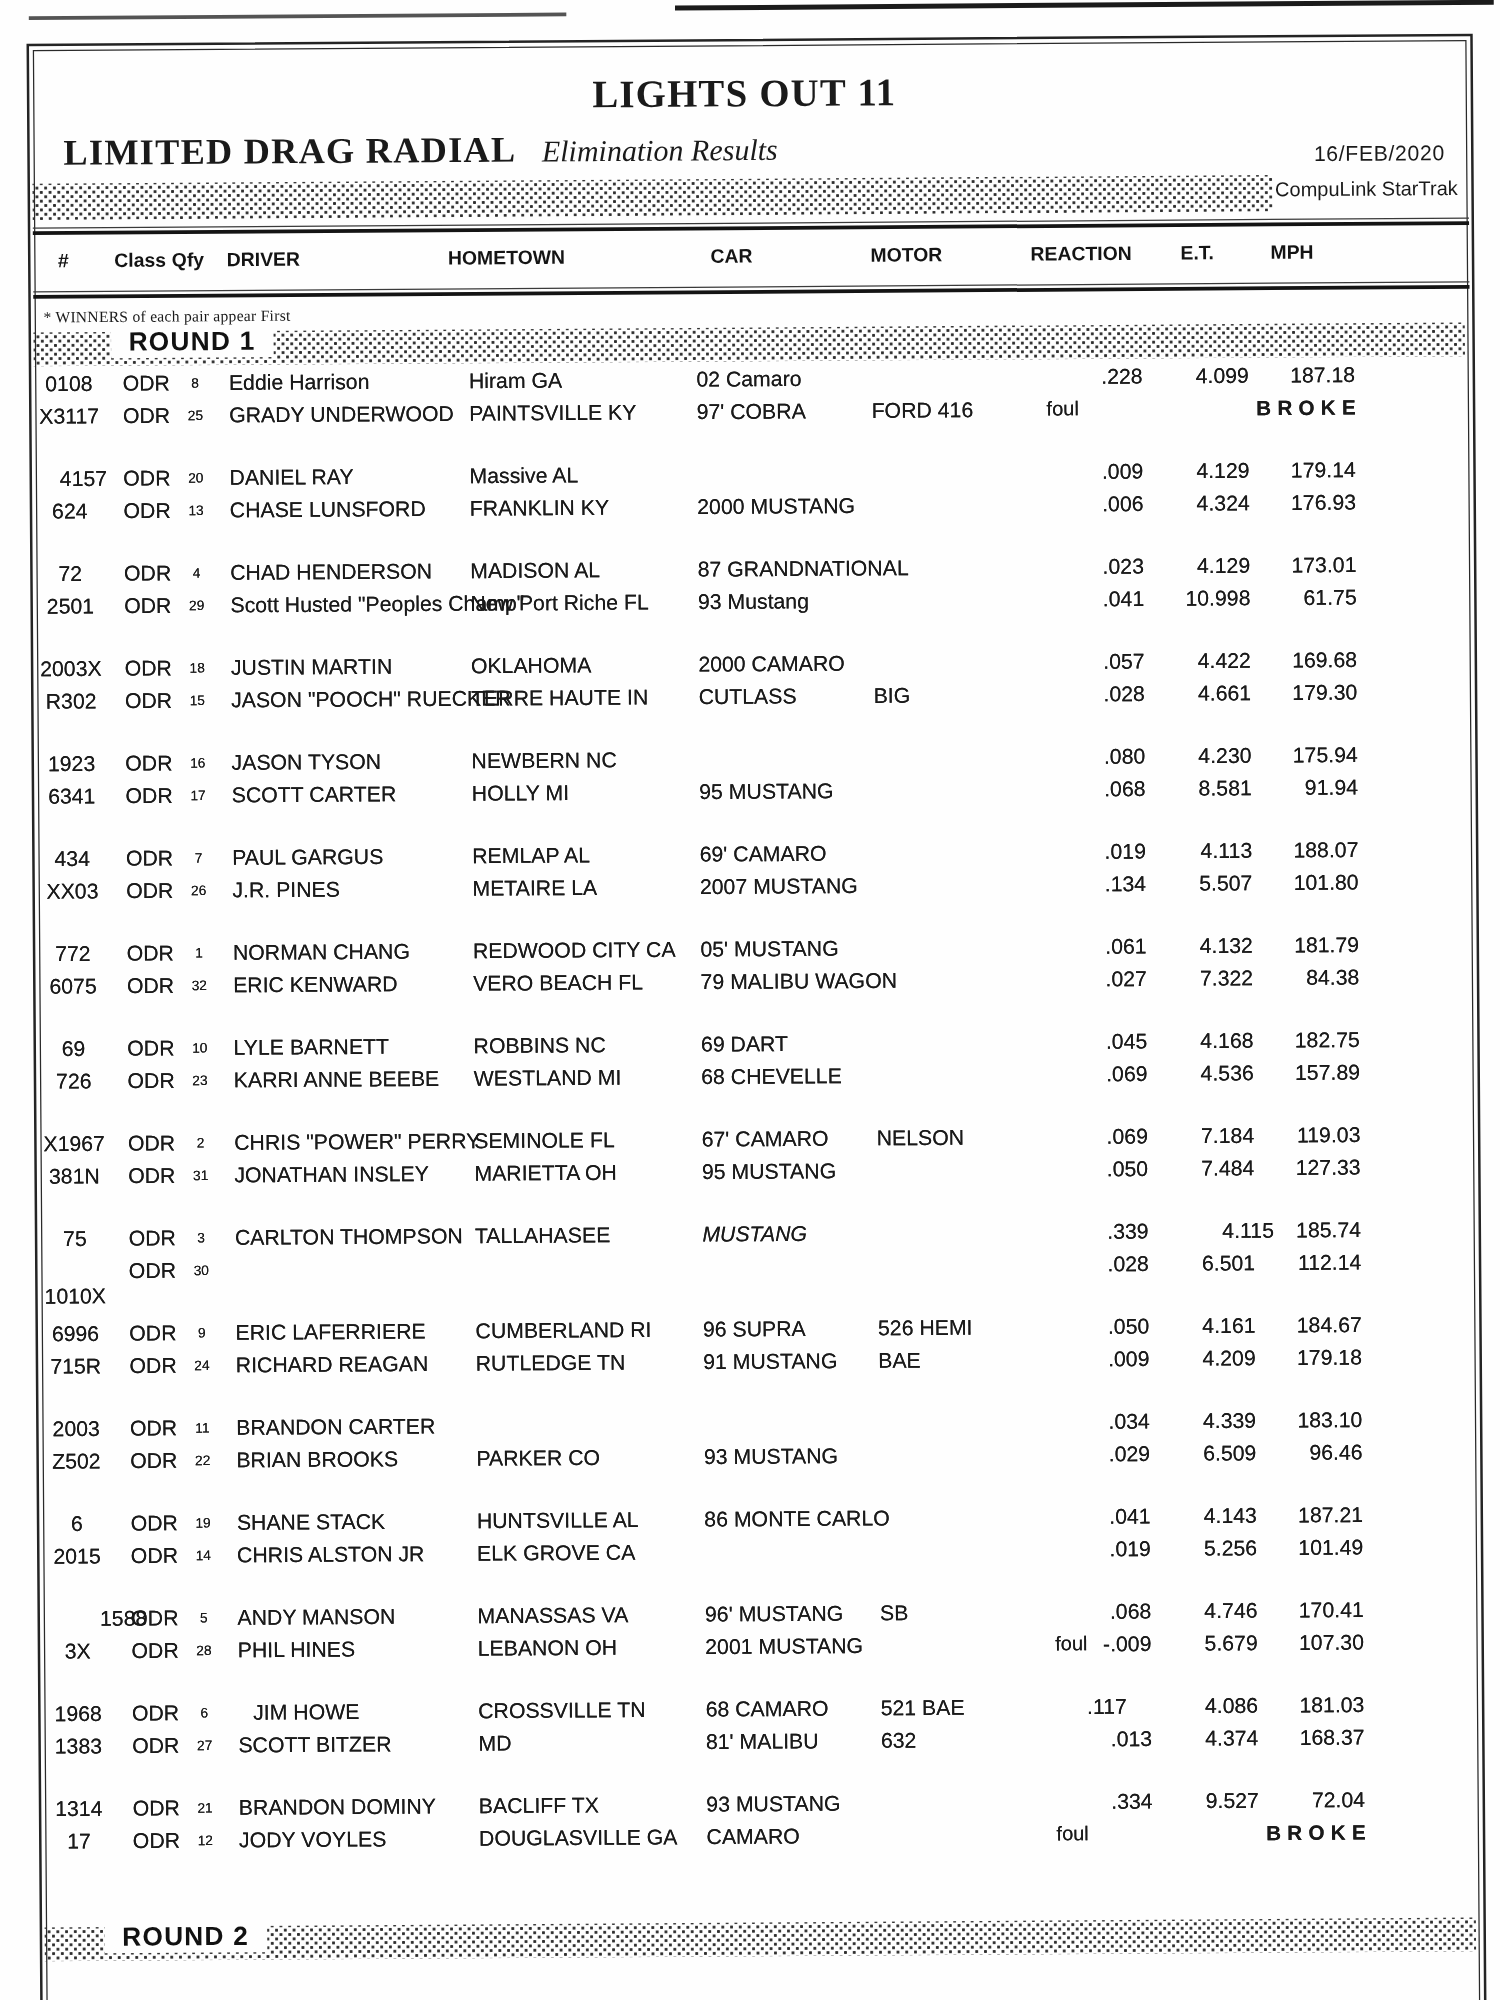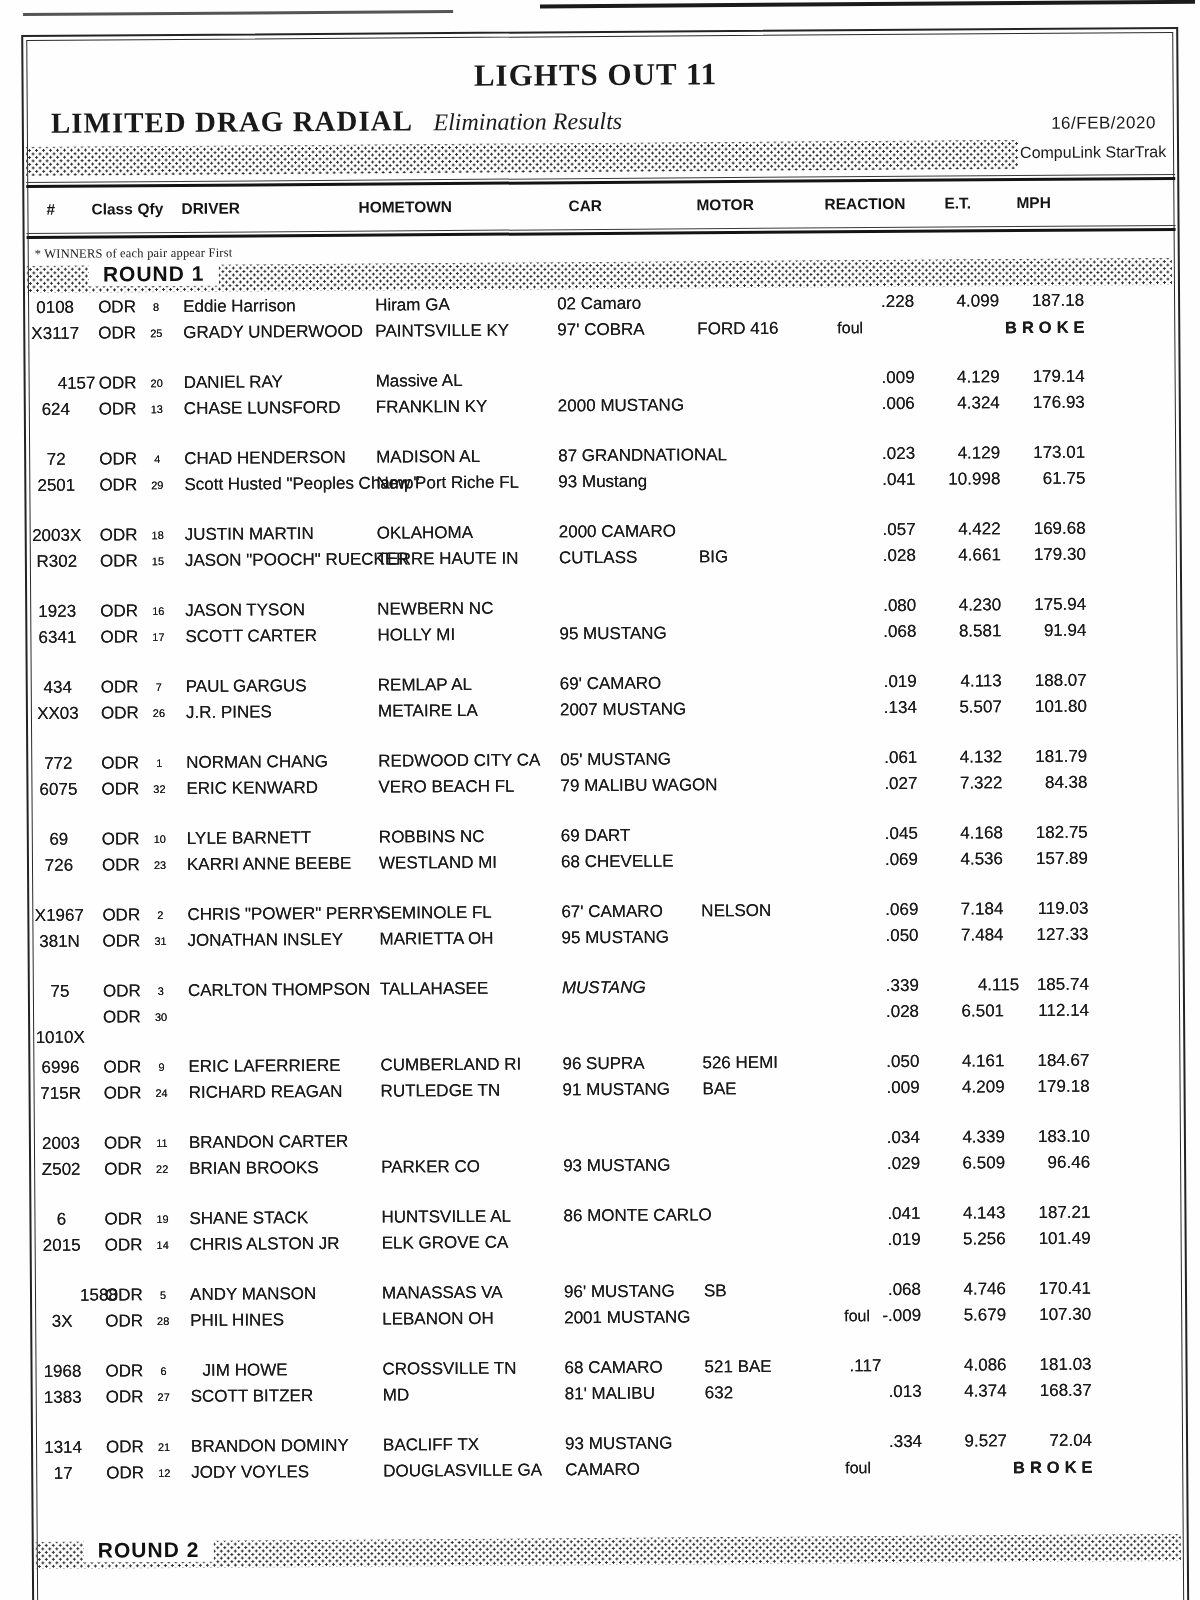--- a/index.html
+++ b/index.html
@@ -122,21 +122,21 @@
         <div class="cell" style="left: 101px; width: 46px; text-align: left;">ODR</div>
         <div class="cell cell-qfy" style="left: 145px; width: 28px; text-align: center;">25</div>
         <div class="cell" style="left: 186px;">GRADY UNDERWOOD</div>
         <div class="cell" style="left: 378px;">PAINTSVILLE KY</div>
         <div class="cell" style="left: 560px;">97' COBRA</div>
         <div class="cell" style="left: 700px;">FORD 416</div>
         <div class="cell cell-foul" style="left: 840px;">foul</div>
         <div class="cell cell-broke" style="left: 1000px; width: 100px; text-align: center;">BROKE</div>
       </div>
       <div class="row" style="top: 368px;">
-        <div class="cell" style="left: 28px; width: 60px; text-align: left; padding-left: 32px;">4157</div>
+        <div class="cell" style="left: 28px; width: 60px; text-align: right;">4157</div>
         <div class="cell" style="left: 101px; width: 46px; text-align: left;">ODR</div>
         <div class="cell cell-qfy" style="left: 145px; width: 28px; text-align: center;">20</div>
         <div class="cell" style="left: 186px;">DANIEL RAY</div>
         <div class="cell" style="left: 378px;">Massive AL</div>
         <div class="cell" style="left: 845px; width: 72px; text-align: right;">.009</div>
         <div class="cell" style="left: 930px; width: 72px; text-align: right;">4.129</div>
         <div class="cell" style="left: 1015px; width: 72px; text-align: right;">179.14</div>
       </div>
       <div class="row" style="top: 394px;">
         <div class="cell" style="left: 28px; width: 60px; text-align: center;">624</div>
@@ -413,21 +413,21 @@
         <div class="cell" style="left: 1015px; width: 72px; text-align: right;">107.30</div>
       </div>
       <div class="row" style="top: 1356px;">
         <div class="cell" style="left: 28px; width: 60px; text-align: center;">1968</div>
         <div class="cell" style="left: 101px; width: 46px; text-align: left;">ODR</div>
         <div class="cell cell-qfy" style="left: 145px; width: 28px; text-align: center;">6</div>
         <div class="cell" style="left: 198px;">JIM HOWE</div>
         <div class="cell" style="left: 378px;">CROSSVILLE TN</div>
         <div class="cell" style="left: 560px;">68 CAMARO</div>
         <div class="cell" style="left: 700px;">521 BAE</div>
-        <div class="cell" style="left: 845px; width: 72px; text-align: left;">.117</div>
+        <div class="cell" style="left: 845px; width: 72px; text-align: center;">.117</div>
         <div class="cell" style="left: 930px; width: 72px; text-align: right;">4.086</div>
         <div class="cell" style="left: 1015px; width: 72px; text-align: right;">181.03</div>
       </div>
       <div class="row" style="top: 1382px;">
         <div class="cell" style="left: 28px; width: 60px; text-align: center;">1383</div>
         <div class="cell" style="left: 101px; width: 46px; text-align: left;">ODR</div>
         <div class="cell cell-qfy" style="left: 145px; width: 28px; text-align: center;">27</div>
         <div class="cell" style="left: 186px;">SCOTT BITZER</div>
         <div class="cell" style="left: 378px;">MD</div>
         <div class="cell" style="left: 560px;">81' MALIBU</div>

